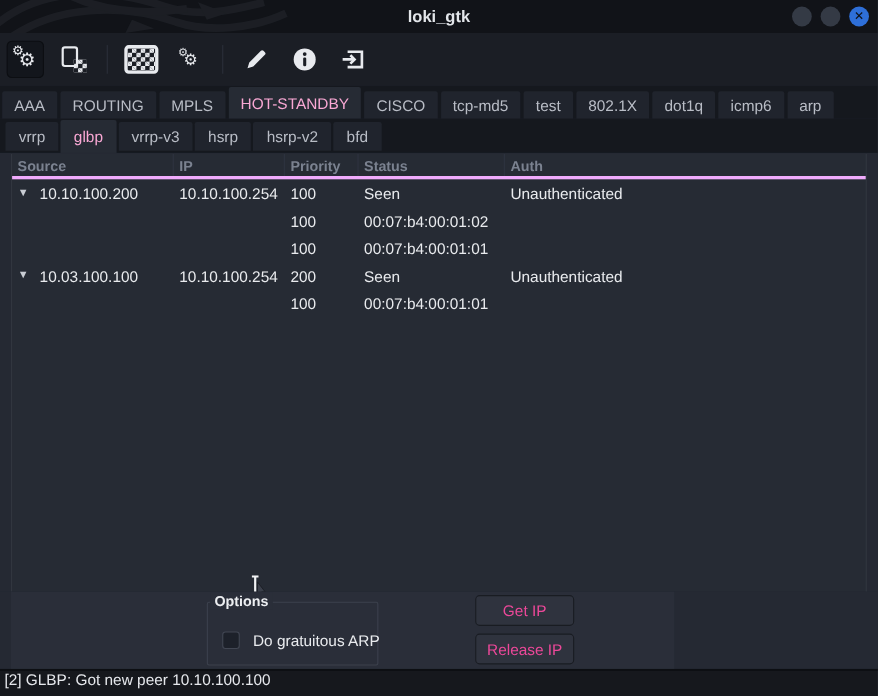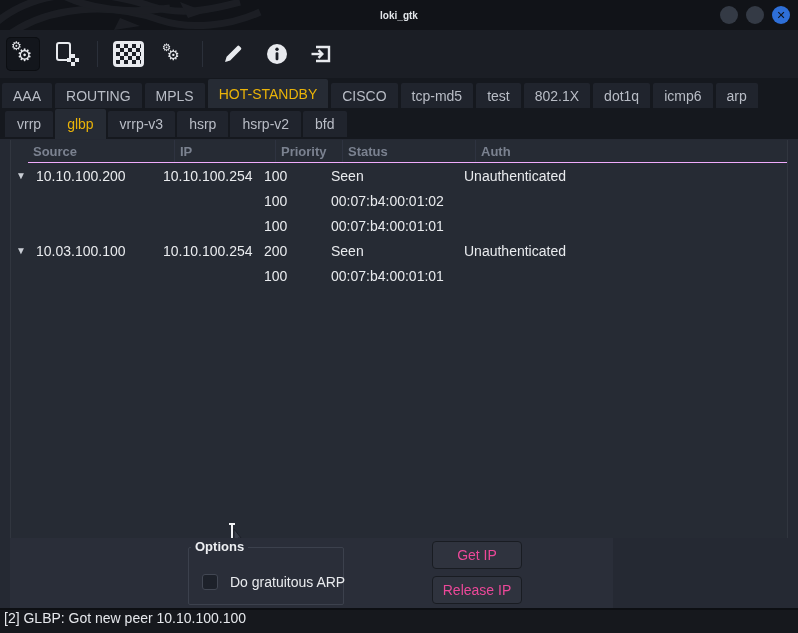--- a/index.html
+++ b/index.html
@@ -9,21 +9,21 @@
     background:#262b34; color:#e9ebee; overflow:hidden; position:relative;
   }
   #window { position:absolute; inset:0; display:flex; flex-direction:column; }
 
   
   .titlebar {
     height:30px; background:#111318; position:relative;
     display:flex; align-items:center; justify-content:center; flex:0 0 auto;
   }
   .dragon { position:absolute; left:0; top:0; height:30px; width:320px; opacity:.85; pointer-events:none; }
-  .win-title { font-size:10px; font-weight:bold; color:#e3e6ea; z-index:2; }
+  .win-title { font-size:15px; font-weight:bold; color:#e3e6ea; z-index:2; }
   .win-controls { position:absolute; right:8px; top:0; height:30px; display:flex; align-items:center; gap:8px; z-index:3; }
   .wbtn { width:18px; height:18px; border-radius:50%; background:#343a45; display:flex; align-items:center; justify-content:center; }
   .wbtn.close { background:#2e6fd8; color:#0f1218; font-size:11px; font-weight:bold; line-height:1; }
 
   
   .toolbar {
     height:48px; background:#1b1e25; display:flex; align-items:center;
     padding-left:6px; gap:10px; flex:0 0 auto;
   }
   .tool-btn { width:34px; height:34px; border-radius:5px; display:flex; align-items:center; justify-content:center; position:relative; }
@@ -44,28 +44,28 @@
   .icon-img-missing { width:31px; height:26px; border:3px solid #e8eaee; border-radius:4px; }
 
   
   .tabrow { background:#15181e; display:flex; align-items:flex-end; flex:0 0 auto; }
   .tabrow1 { height:30px; padding-left:2px; gap:3px; }
   .tabrow2 { height:31px; padding-left:5px; gap:2px;align-items:center; }
   .tab {
     background:#20242d; color:#b9bdc6; font-size:14px; padding:0 11px;
     height:25px; display:flex; align-items:center; border-radius:2px 2px 0 0;
   }
-  .tab.selected { background:#262b34; color:#eab308; height:29px; }
+  .tab.selected { background:#262b34; color:#f9a8d4; height:29px; }
   .tabrow2 .tab { padding:0 12px; height:26px; }
   .tabrow2 .tab.selected { height:30px; }
 
   
   .content { flex:1 1 auto; background:#252933; position:relative; overflow:hidden; }
   .treeview { position:absolute; left:10px; right:10px; top:1px; bottom:0; background:#262b34; border-left:1px solid #31363f; border-right:1px solid #31363f; }
-  .thead { display:grid; grid-template-columns:147px 101px 67px 133px 1fr; height:23px; border-bottom:1px solid #f0abfc;margin-left:17px; }
+  .thead { display:grid; grid-template-columns:147px 101px 67px 133px 1fr; height:23px; border-bottom:3px solid #f0abfc; }
   .th { color:#7b8290; font-weight:bold; font-size:13px; display:flex; align-items:center; padding-left:5px; border-right:1px solid #2e3340; }
   .th:last-child { border-right:none; }
   .trow { display:grid; grid-template-columns:147px 101px 67px 133px 1fr; height:25px; font-size:14px; color:#e9ebee; }
   .td { display:flex; align-items:center; padding-left:5px; white-space:nowrap; }
   .td.src { padding-left:4px; gap:9px; }
   .expander { width:12px; font-size:10px; color:#c9cdd4; display:inline-block; text-align:center; }
 
   
   .cursor { position:absolute; left:228px; top:384px; width:18px; height:24px; pointer-events:none; }
 

